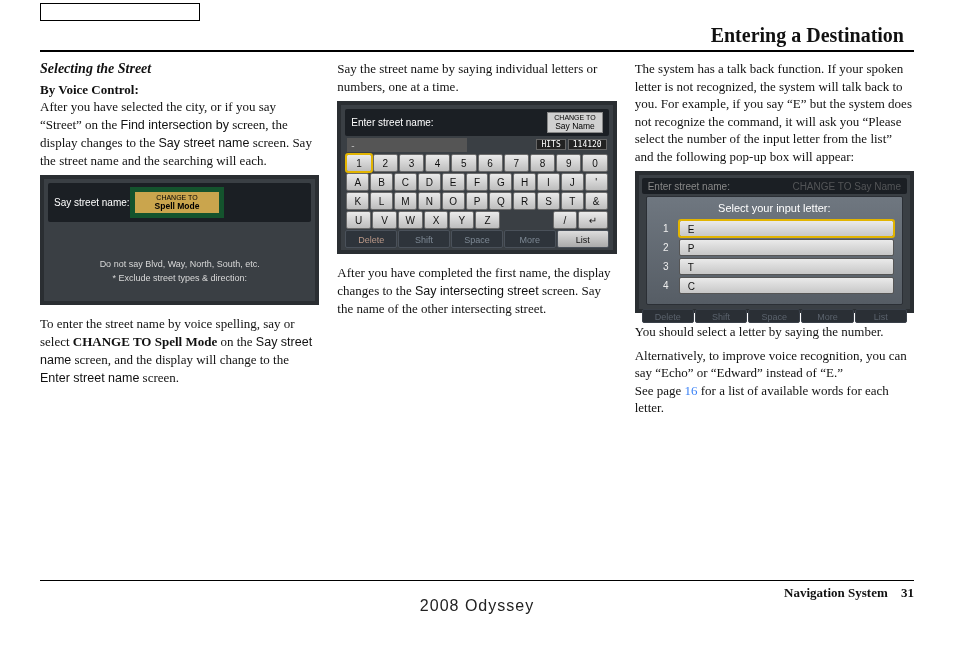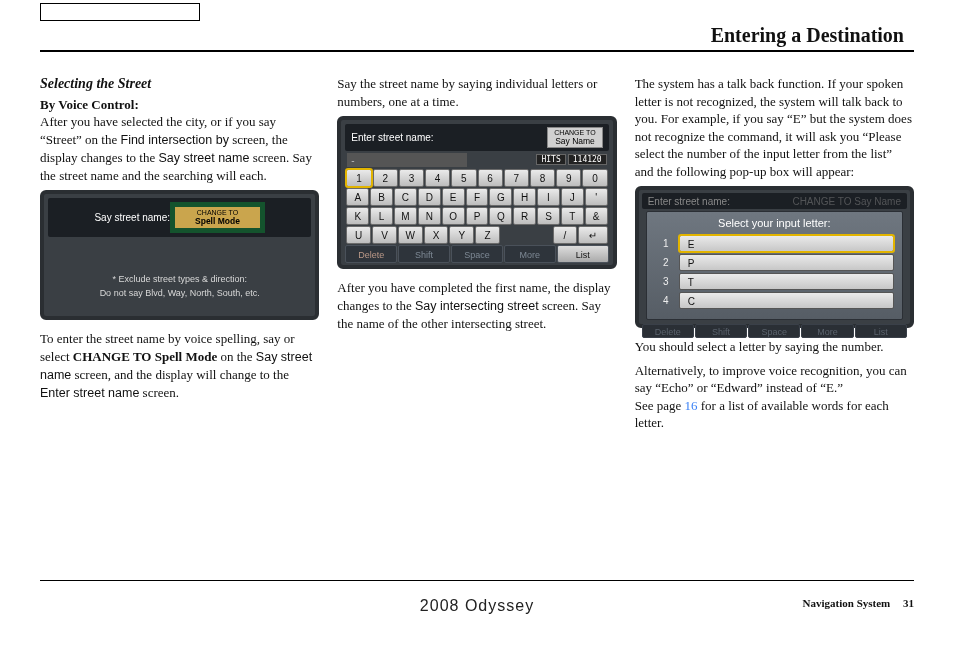--- a/index.html
+++ b/index.html
@@ -13,42 +13,41 @@
     position: relative;
   }
   .topbar { position: absolute; top: 3px; left: 40px; width: 160px; height: 18px; border: 1px solid #000; }
   .hr { position: absolute; top: 50px; left: 40px; right: 40px; border-top: 2px solid #000; }
   .title { position: absolute; top: 24px; right: 50px; font-size: 20px; font-weight: bold; }
   .columns {
     position: absolute;
     top: 60px; left: 40px; right: 40px;
     display: flex;
     gap: 18px;
-    margin-top: 15px;
   }
   .col { flex: 1 1 0; min-width: 0; line-height: 1.35; }
   .subhead { font-style: italic; font-weight: bold; font-size: 14px; margin-bottom: 2px; }
   .label { font-weight: bold; }
   p { margin-bottom: 6px; }
   .screenname { font-family: Arial, Helvetica, sans-serif; font-size: 12.5px; }
   .strong { font-weight: bold; }
   .link { color: #3b82f6; }
   
   .shot {
     background: #3a3f44;
     border: 4px solid #2a2e32;
-    border-radius: 6px;
+    border-radius: 0;
     color: #fff;
     font-family: Arial, Helvetica, sans-serif;
     font-size: 10px;
     margin: 6px 0 10px 0;
   }
   
   .shot1 { height: 130px; padding: 4px; position: relative; }
-  .shot1 .row1 { background: #1b1f24; display: flex; align-items: center; justify-content: center; padding: 4px 6px; border-radius: 2px; }
+  .shot1 .row1 { background: #1b1f24; display: flex; align-items: center; justify-content: flex-start; padding: 4px 6px; border-radius: 2px; }
   .shot1 .chg { background: #caa54d; color: #000; font-size: 8.5px; padding: 2px 20px; border: 5px solid #14532d; text-align: center; }
   .shot1 .chg .line1 { font-size: 7px; display:block; line-height:1;}
   .shot1 .chg .line2 { font-weight:bold; display:block; line-height:1.2;}
   .shot1 .note { text-align: center; font-size: 9px; color: #d8d8d8; margin-top: 36px; line-height: 1.5; }
   
   .shot2 { padding: 4px 4px 2px 4px; }
   .shot2 .row1 { background: #1b1f24; display: flex; align-items: center; justify-content: space-between; padding: 3px 6px; border-radius: 2px; margin-bottom: 2px; }
   .shot2 .chg { background: #d0d0d0; color: #000; font-size: 8.5px; padding: 1px 6px; border: 1px solid #888; text-align:center; }
   .shot2 .chg .line1 { font-size: 7px; display:block; line-height:1;}
   .shot2 .chg .line2 { display:block; line-height:1.2;}
@@ -127,21 +126,21 @@
   .footer {
     position: absolute;
     left: 40px; right: 40px; top: 580px;
     border-top: 1.5px solid #000;
     padding-top: 16px;
     display: flex;
     align-items: baseline;
     justify-content: center;
   }
   .footer .model { font-family: Arial, Helvetica, sans-serif; font-size: 16px; letter-spacing: 1px; color:#222; }
-  .footer .right { position:absolute; right:0; top:16px; font-size:11px; }
+  .footer .right { position:absolute; right:0; top:4px; font-size:13px; }
   .footer .right .nav { font-weight: bold; margin-right: 10px; }
   .footer .right .pg { font-weight: bold; }
 </style>
 </head>
 <body>
 
 <div class="topbar"></div>
 <div class="title">Entering a Destination</div>
 <div class="hr"></div>
 
@@ -156,22 +155,22 @@
 
     <div class="shot shot1">
       <div class="row1">
         <span>Say street name:</span>
         <span class="chg">
           <span class="line1">CHANGE TO</span>
           <span class="line2">Spell Mode</span>
         </span>
       </div>
       <div class="note">
+        <div>Do not say Blvd, Way, North, South, etc.</div>
         <div>* Exclude street types &amp; direction:</div>
-        <div>Do not say Blvd, Way, North, South, etc.</div>
       </div>
     </div>
 
     <p>
       <span>To enter the street name by voice spelling, say or select </span><span class="strong">CHANGE TO Spell Mode</span><span> on the </span><span class="screenname">Say street name</span><span> screen, and the display will change to the </span><span class="screenname">Enter street name</span><span> screen.</span>
     </p>
   </div>
 
   <div class="col">
     <p>Say the street name by saying individual letters or numbers, one at a time.</p>

